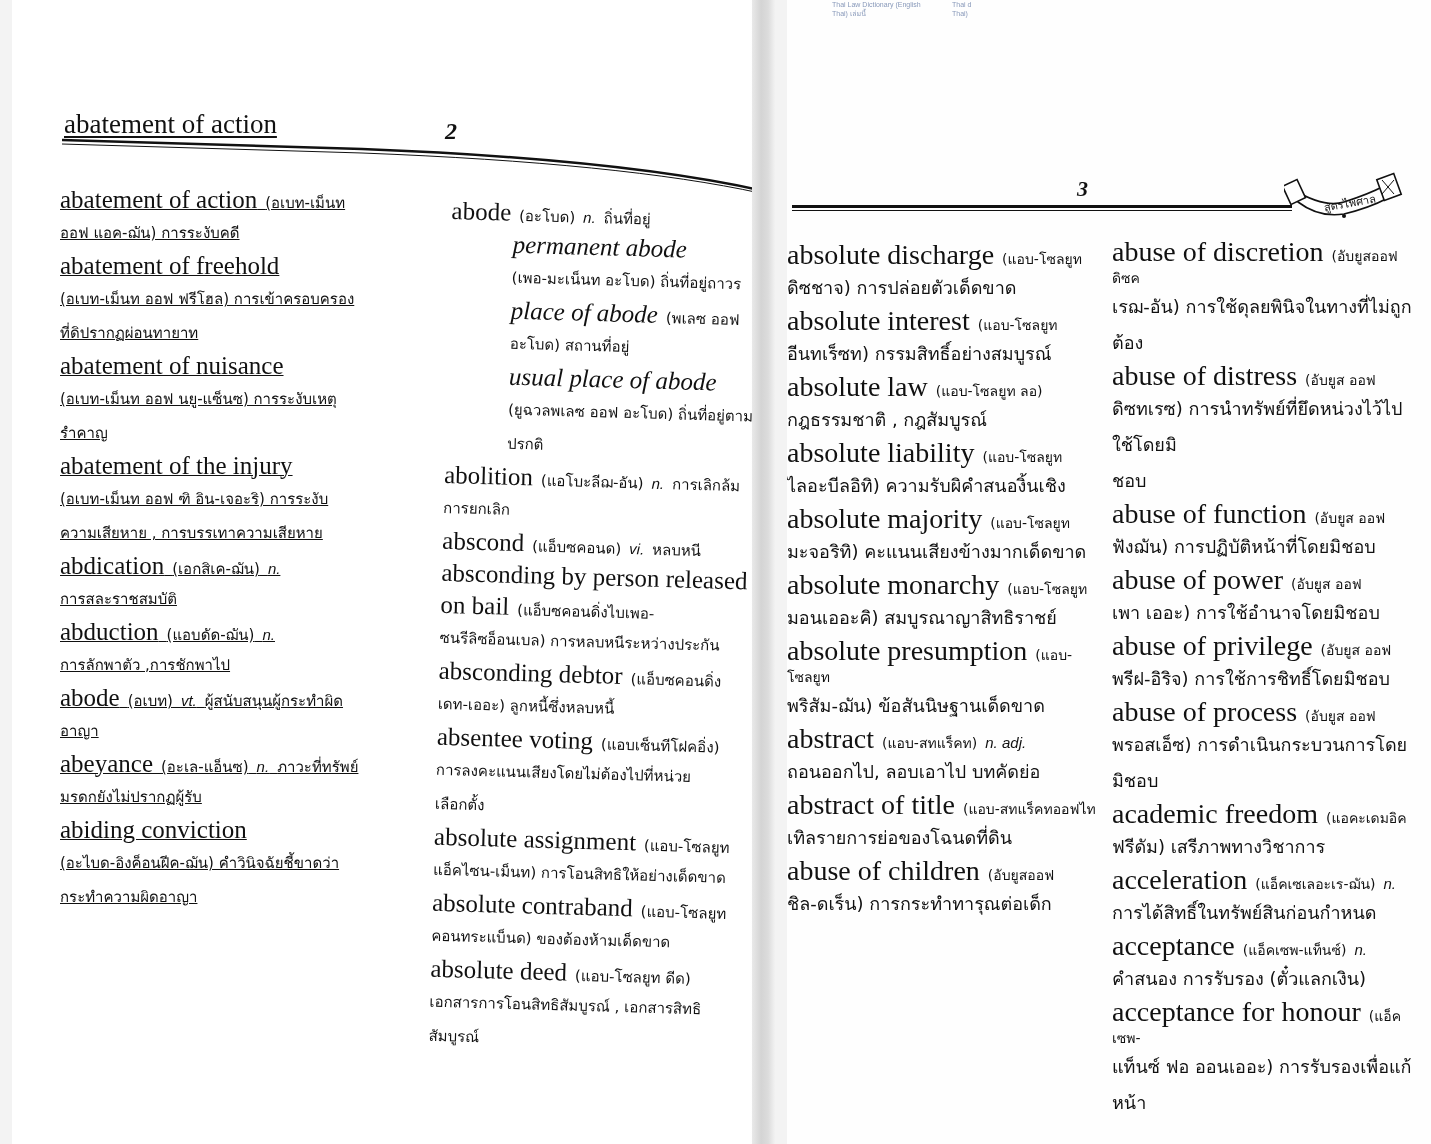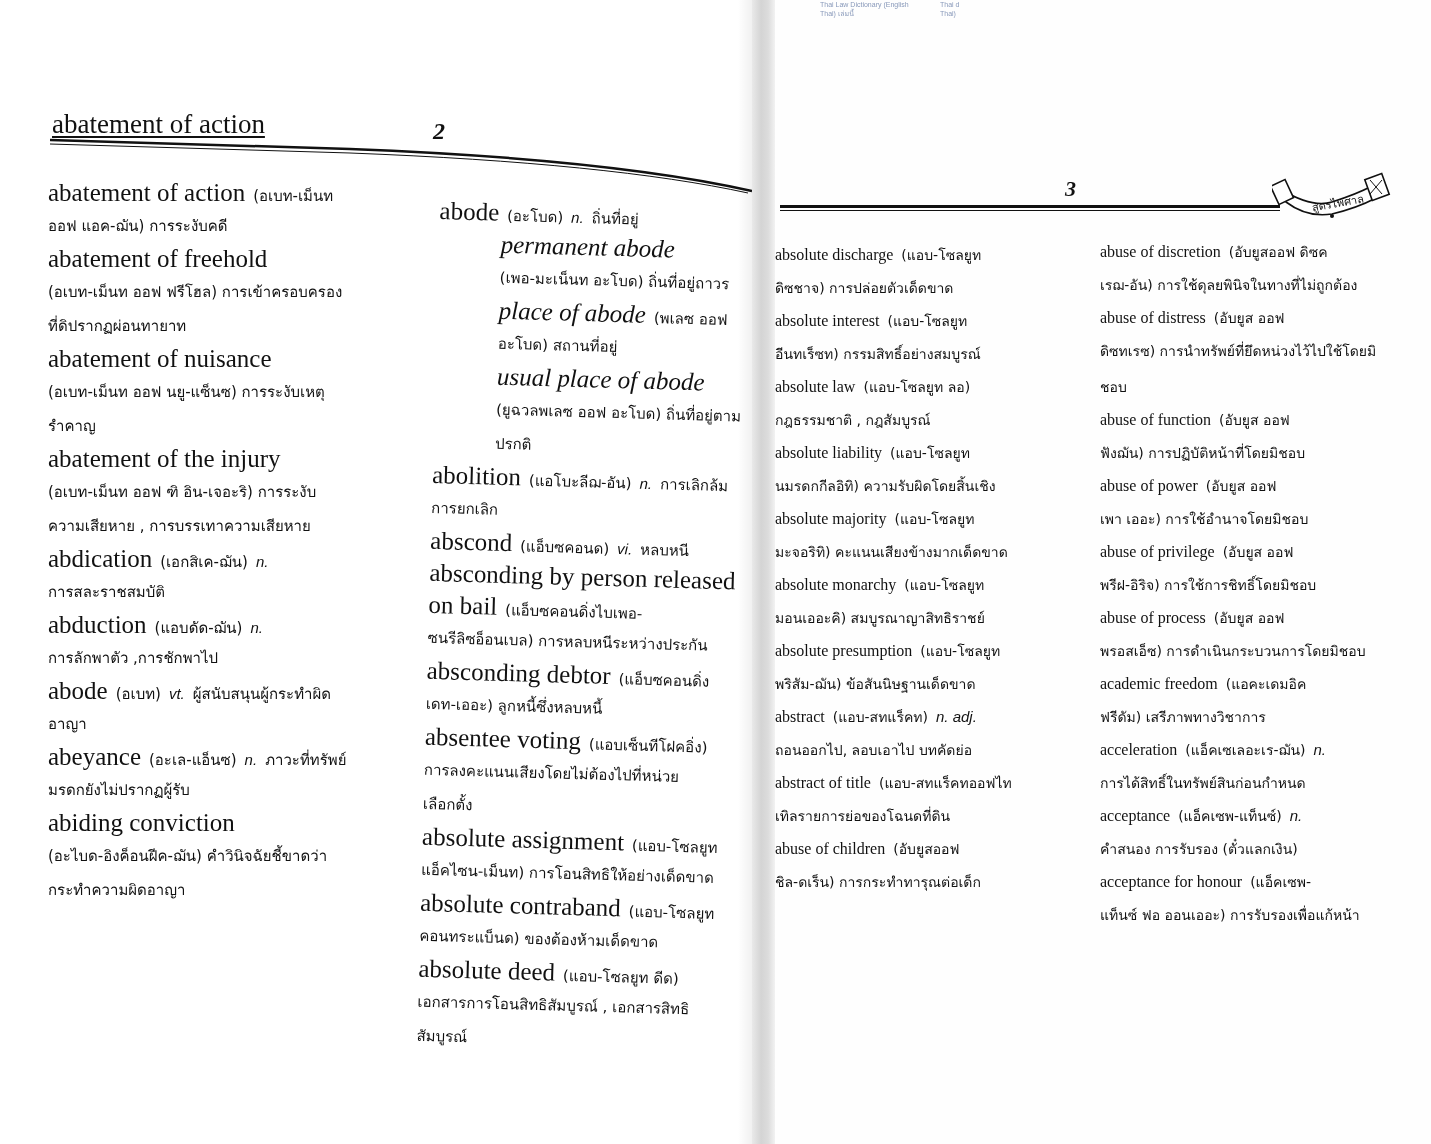--- a/index.html
+++ b/index.html
@@ -1,21 +1,21 @@
 <!DOCTYPE html>
 <html><head>
 <meta charset="utf-8">
 <style>
   html, body { margin:0; padding:0; }
   body {
     width:1431px; height:1144px; position:relative; overflow:hidden;
     background:#f3f3f3;
     font-family:"Liberation Serif", serif; color:#111;
   }
-  .page { position:absolute; top:0; height:1144px; background:#ffffff; overflow:hidden; }
+  .page { position:absolute; top:0; height:1144px; background:#ffffff; overflow:hidden;margin-left:12px; }
   #page-left { left:0; width:752px; }
   #page-right { left:775px; width:656px; background:#fefefe; }
   #gutter {
     position:absolute; left:752px; top:0; width:23px; height:1144px;
     background:linear-gradient(to right,#e9e9e9,#d4d4d4 40%,#dcdcdc 70%,#f2f2f2);
   }
   #page-left::after {
     content:""; position:absolute; right:0; top:0; width:14px; height:100%;
     background:linear-gradient(to right,rgba(0,0,0,0),rgba(0,0,0,0.06));
   }
@@ -39,27 +39,27 @@
   }
   #thumb-snippet .col2 { position:absolute; left:120px; top:0; }
   
   .col { position:absolute; }
   .entry { margin:0; }
   .hw { font-size:25px; line-height:32px; }
   .hw.it { font-style:italic; }
   .pr, .df { font-family:"DejaVu Sans", sans-serif; font-size:15px; }
   .pos { font-family:"Liberation Sans", sans-serif; font-style:italic; font-size:15px; }
   .line2 { font-family:"DejaVu Sans", sans-serif; font-size:15px; line-height:34px; display:block; }
-  #col-l1 { left:48px; top:177px; width:380px; }
+  #col-l1 { left:48px; top:184px; width:380px;text-decoration:underline; }
   #col-l2 { left:440px; top:195px; width:310px; transform:rotate(1.6deg); transform-origin:0 0; }
   #col-r1 { left:0px; top:240px; width:310px; }
   #col-r2 { left:325px; top:237px; width:300px; }
   #col-l1 .entry, #col-l2 .entry { margin-bottom:0px; }
-  #col-r1 .hw, #col-r2 .hw { font-size:16px; line-height:30px; }
-  #col-r1 .line2, #col-r2 .line2 { font-size:14px; line-height:36px; }
+  #col-r1 .hw, #col-r2 .hw { font-size:28px; line-height:30px; }
+  #col-r1 .line2, #col-r2 .line2 { font-size:18px; line-height:36px; }
   #col-r1 .pr, #col-r2 .pr, #col-r1 .df, #col-r2 .df { font-size:14px; }
   .indent { padding-left:62px; }
 </style>
 </head>
 <body>
 
 <div id="page-left" class="page">
   <div class="running-head">abatement of action</div>
   <div id="pn-left" class="page-num">2</div>
   <svg id="curve" width="705" height="60">
@@ -113,21 +113,21 @@
     <rect x="96" y="8" width="18" height="22" transform="rotate(-20 105 19)" fill="#fff" stroke="#111" stroke-width="1.6"></rect>
     <path d="M98 12 L110 26 M110 12 L98 26" stroke="#111" stroke-width="1"></path>
     <text x="40" y="40" font-size="11" font-family="DejaVu Sans, sans-serif" fill="#111" transform="rotate(-10 60 38)">สูตรไพศาล</text>
     <circle cx="60" cy="48" r="2" fill="#111"></circle>
   </svg>
 
   <div id="col-r1" class="col">
       <div class="entry"><span class="hw">absolute discharge</span>&nbsp; <span class="pr">(แอบ-โซลยูท</span><span class="line2">ดิซชาจ)  การปล่อยตัวเด็ดขาด</span></div>
       <div class="entry"><span class="hw">absolute interest</span>&nbsp; <span class="pr">(แอบ-โซลยูท</span><span class="line2">อีนทเร็ซท)  กรรมสิทธิ์อย่างสมบูรณ์</span></div>
       <div class="entry"><span class="hw">absolute law</span>&nbsp; <span class="pr">(แอบ-โซลยูท ลอ)</span><span class="line2">กฎธรรมชาติ , กฎสัมบูรณ์</span></div>
-      <div class="entry"><span class="hw">absolute liability</span>&nbsp; <span class="pr">(แอบ-โซลยูท</span><span class="line2">นมรดกกีลอิทิ)  ความรับผิดโดยสิ้นเชิง</span></div>
+      <div class="entry"><span class="hw">absolute liability</span>&nbsp; <span class="pr">(แอบ-โซลยูท</span><span class="line2">ไลอะบีลอิทิ)  ความรับผิคำสนองิ้นเชิง</span></div>
       <div class="entry"><span class="hw">absolute majority</span>&nbsp; <span class="pr">(แอบ-โซลยูท</span><span class="line2">มะจอริทิ)  คะแนนเสียงข้างมากเด็ดขาด</span></div>
       <div class="entry"><span class="hw">absolute monarchy</span>&nbsp; <span class="pr">(แอบ-โซลยูท</span><span class="line2">มอนเออะคิ)  สมบูรณาญาสิทธิราชย์</span></div>
       <div class="entry"><span class="hw">absolute presumption</span>&nbsp; <span class="pr">(แอบ-โซลยูท</span><span class="line2">พริสัม-ฌัน)  ข้อสันนิษฐานเด็ดขาด</span></div>
       <div class="entry"><span class="hw">abstract</span>&nbsp; <span class="pr">(แอบ-สทแร็คท)</span>&nbsp; <span class="pos">n. adj.</span><span class="line2">ถอนออกไป, ลอบเอาไป  บทคัดย่อ</span></div>
       <div class="entry"><span class="hw">abstract of title</span>&nbsp; <span class="pr">(แอบ-สทแร็คทออฟไท</span><span class="line2">เทิลรายการย่อของโฉนดที่ดิน</span></div>
       <div class="entry"><span class="hw">abuse of children</span>&nbsp; <span class="pr">(อับยูสออฟ</span><span class="line2">ชิล-ดเร็น)  การกระทำทารุณต่อเด็ก</span></div>
     </div>
   <div id="col-r2" class="col">
       <div class="entry"><span class="hw">abuse of discretion</span>&nbsp; <span class="pr">(อับยูสออฟ ดิซค</span><span class="line2">เรฌ-อัน)  การใช้ดุลยพินิจในทางที่ไม่ถูกต้อง</span></div>
       <div class="entry"><span class="hw">abuse of distress</span>&nbsp; <span class="pr">(อับยูส ออฟ</span><span class="line2">ดิซทเรซ)  การนำทรัพย์ที่ยึดหน่วงไว้ไปใช้โดยมิ</span><span class="line2">ชอบ</span></div>

